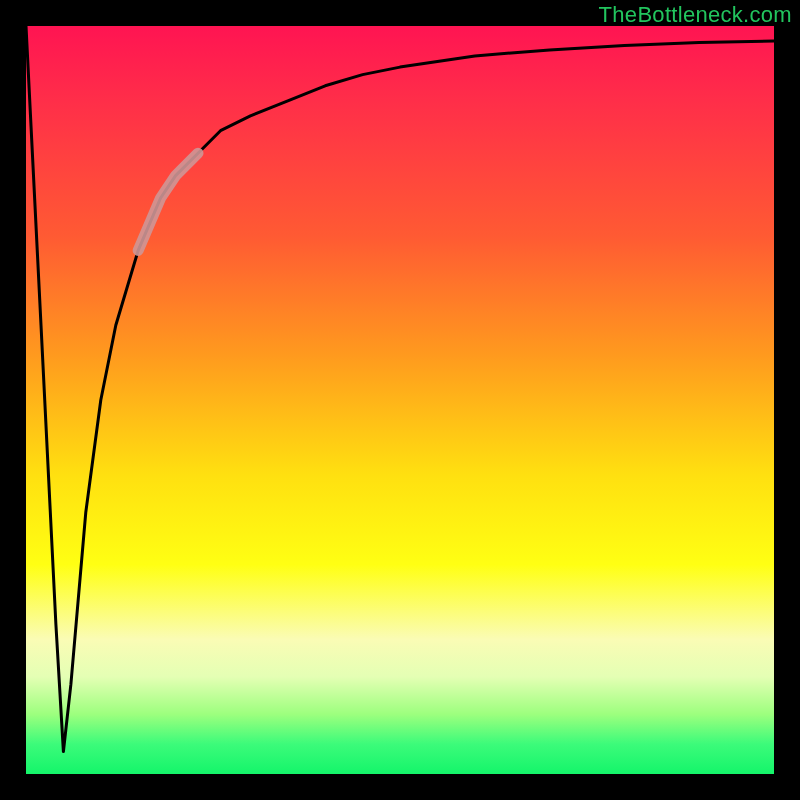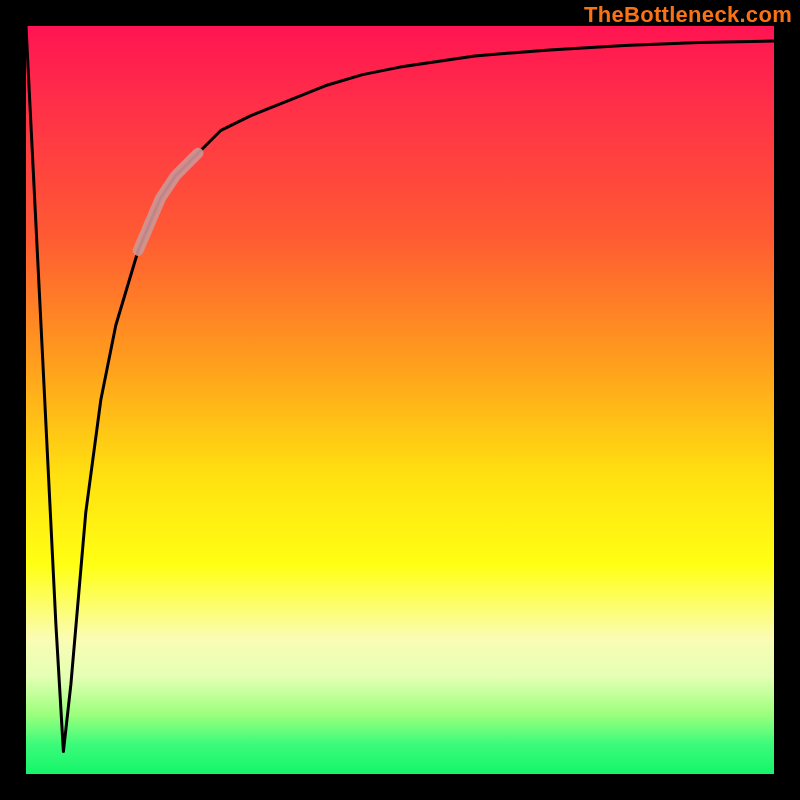--- a/index.html
+++ b/index.html
@@ -14,23 +14,23 @@
   .outer {
     position: relative;
     width: 800px;
     height: 800px;
     background: #000;
   }
   .watermark {
     position: absolute;
     top: 2px;
     right: 8px;
-    color: #f97316;
+    color: #22c55e;
     font-size: 22px;
-    font-weight: 700;
+    font-weight: 400;
     letter-spacing: 0.3px;
     z-index: 20;
   }
   .plot-frame {
     position: absolute;
     left: 26px;
     top: 26px;
     width: 748px;   
     height: 748px;
     background: #000; 

